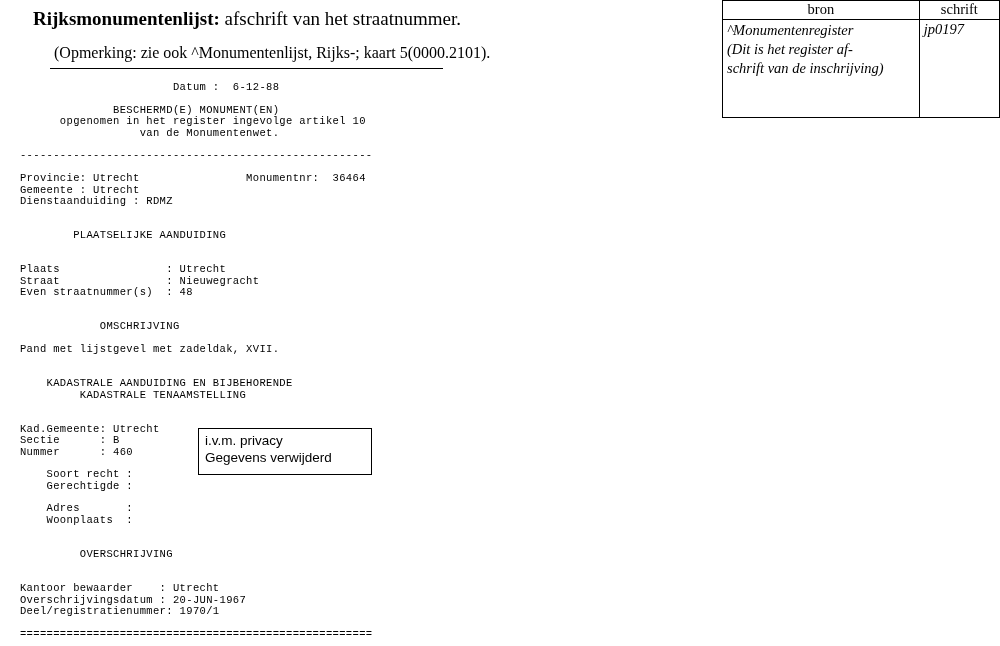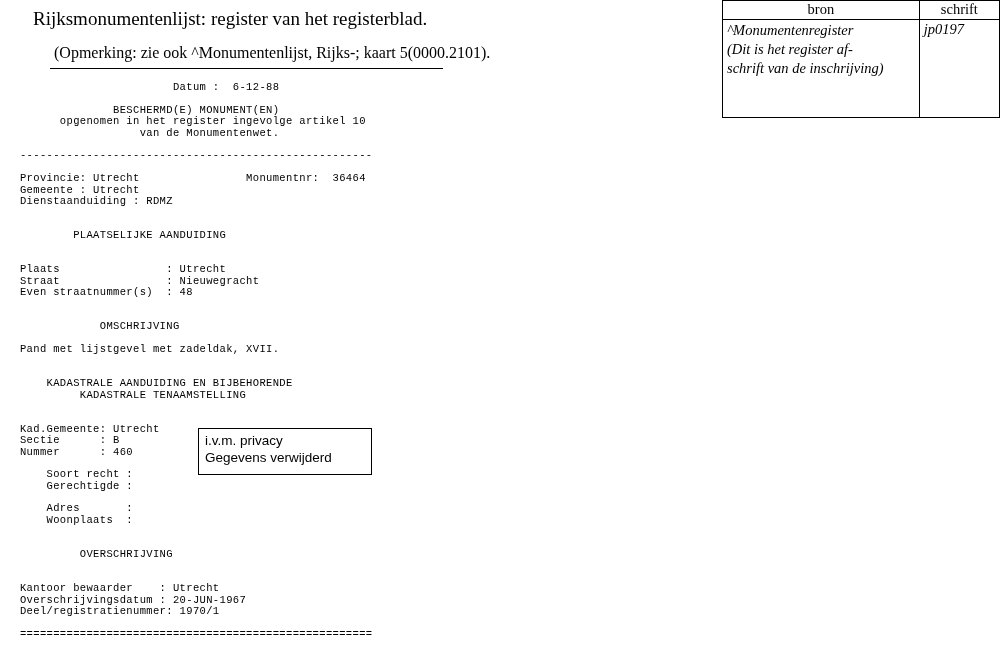--- a/index.html
+++ b/index.html
@@ -27,21 +27,21 @@
 
   #doc-title {
     position: absolute;
     left: 33px;
     top: 8px;
     font-family: "Liberation Serif", serif;
     font-size: 19px;
     white-space: nowrap;
   }
   #doc-title .strong {
-    font-weight: normal;
+    font-weight: bold;
   }
 
   #doc-note {
     position: absolute;
     left: 54px;
     top: 44px;
     font-family: "Liberation Serif", serif;
     font-size: 16px;
     white-space: nowrap;
   }
@@ -143,21 +143,21 @@
     height: 0;
     border-top: 1px solid #000000;
   }
 </style>
 </head>
 <body>
 
 <div id="doc-column">
 
   <div id="doc-title">
-    <span class="strong">Rijksmonumentenlijst:</span><span> register van het registerblad.</span>
+    <span class="strong">Rijksmonumentenlijst:</span><span> afschrift van het straatnummer.</span>
   </div>
 
   <div id="doc-note">(Opmerking: zie ook ^Monumentenlijst, Rijks-; kaart 5(0000.2101).</div>
   <div id="note-rule"></div>
 
   <div id="mono-block"><span class="ln">                          Datum :  6-12-88</span><span class="ln">&nbsp;</span><span class="ln">                 BESCHERMD(E) MONUMENT(EN)</span><span class="ln">         opgenomen in het register ingevolge artikel 10</span><span class="ln">                     van de Monumentenwet.</span><span class="ln">&nbsp;</span><span class="ln">   -----------------------------------------------------</span><span class="ln">&nbsp;</span><span class="ln">   Provincie: Utrecht                Monumentnr:  36464</span><span class="ln">   Gemeente : Utrecht</span><span class="ln">   Dienstaanduiding : RDMZ</span><span class="ln">&nbsp;</span><span class="ln">&nbsp;</span><span class="ln">           PLAATSELIJKE AANDUIDING</span><span class="ln">&nbsp;</span><span class="ln">&nbsp;</span><span class="ln">   Plaats                : Utrecht</span><span class="ln">   Straat                : Nieuwegracht</span><span class="ln">   Even straatnummer(s)  : 48</span><span class="ln">&nbsp;</span><span class="ln">&nbsp;</span><span class="ln">               OMSCHRIJVING</span><span class="ln">&nbsp;</span><span class="ln">   Pand met lijstgevel met zadeldak, XVII.</span><span class="ln">&nbsp;</span><span class="ln">&nbsp;</span><span class="ln">       KADASTRALE AANDUIDING EN BIJBEHORENDE</span><span class="ln">            KADASTRALE TENAAMSTELLING</span><span class="ln">&nbsp;</span><span class="ln">&nbsp;</span><span class="ln">   Kad.Gemeente: Utrecht</span><span class="ln">   Sectie      : B</span><span class="ln">   Nummer      : 460</span><span class="ln">&nbsp;</span><span class="ln">       Soort recht :</span><span class="ln">       Gerechtigde :</span><span class="ln">&nbsp;</span><span class="ln">       Adres       :</span><span class="ln">       Woonplaats  :</span><span class="ln">&nbsp;</span><span class="ln">&nbsp;</span><span class="ln">            OVERSCHRIJVING</span><span class="ln">&nbsp;</span><span class="ln">&nbsp;</span><span class="ln">   Kantoor bewaarder    : Utrecht</span><span class="ln">   Overschrijvingsdatum : 20-JUN-1967</span><span class="ln">   Deel/registratienummer: 1970/1</span><span class="ln">&nbsp;</span><span class="ln">   =====================================================</span><span class="ln">&nbsp;</span></div>
 
   <div id="privacy-box">
     <div>i.v.m. privacy</div>
     <div>Gegevens verwijderd</div>

